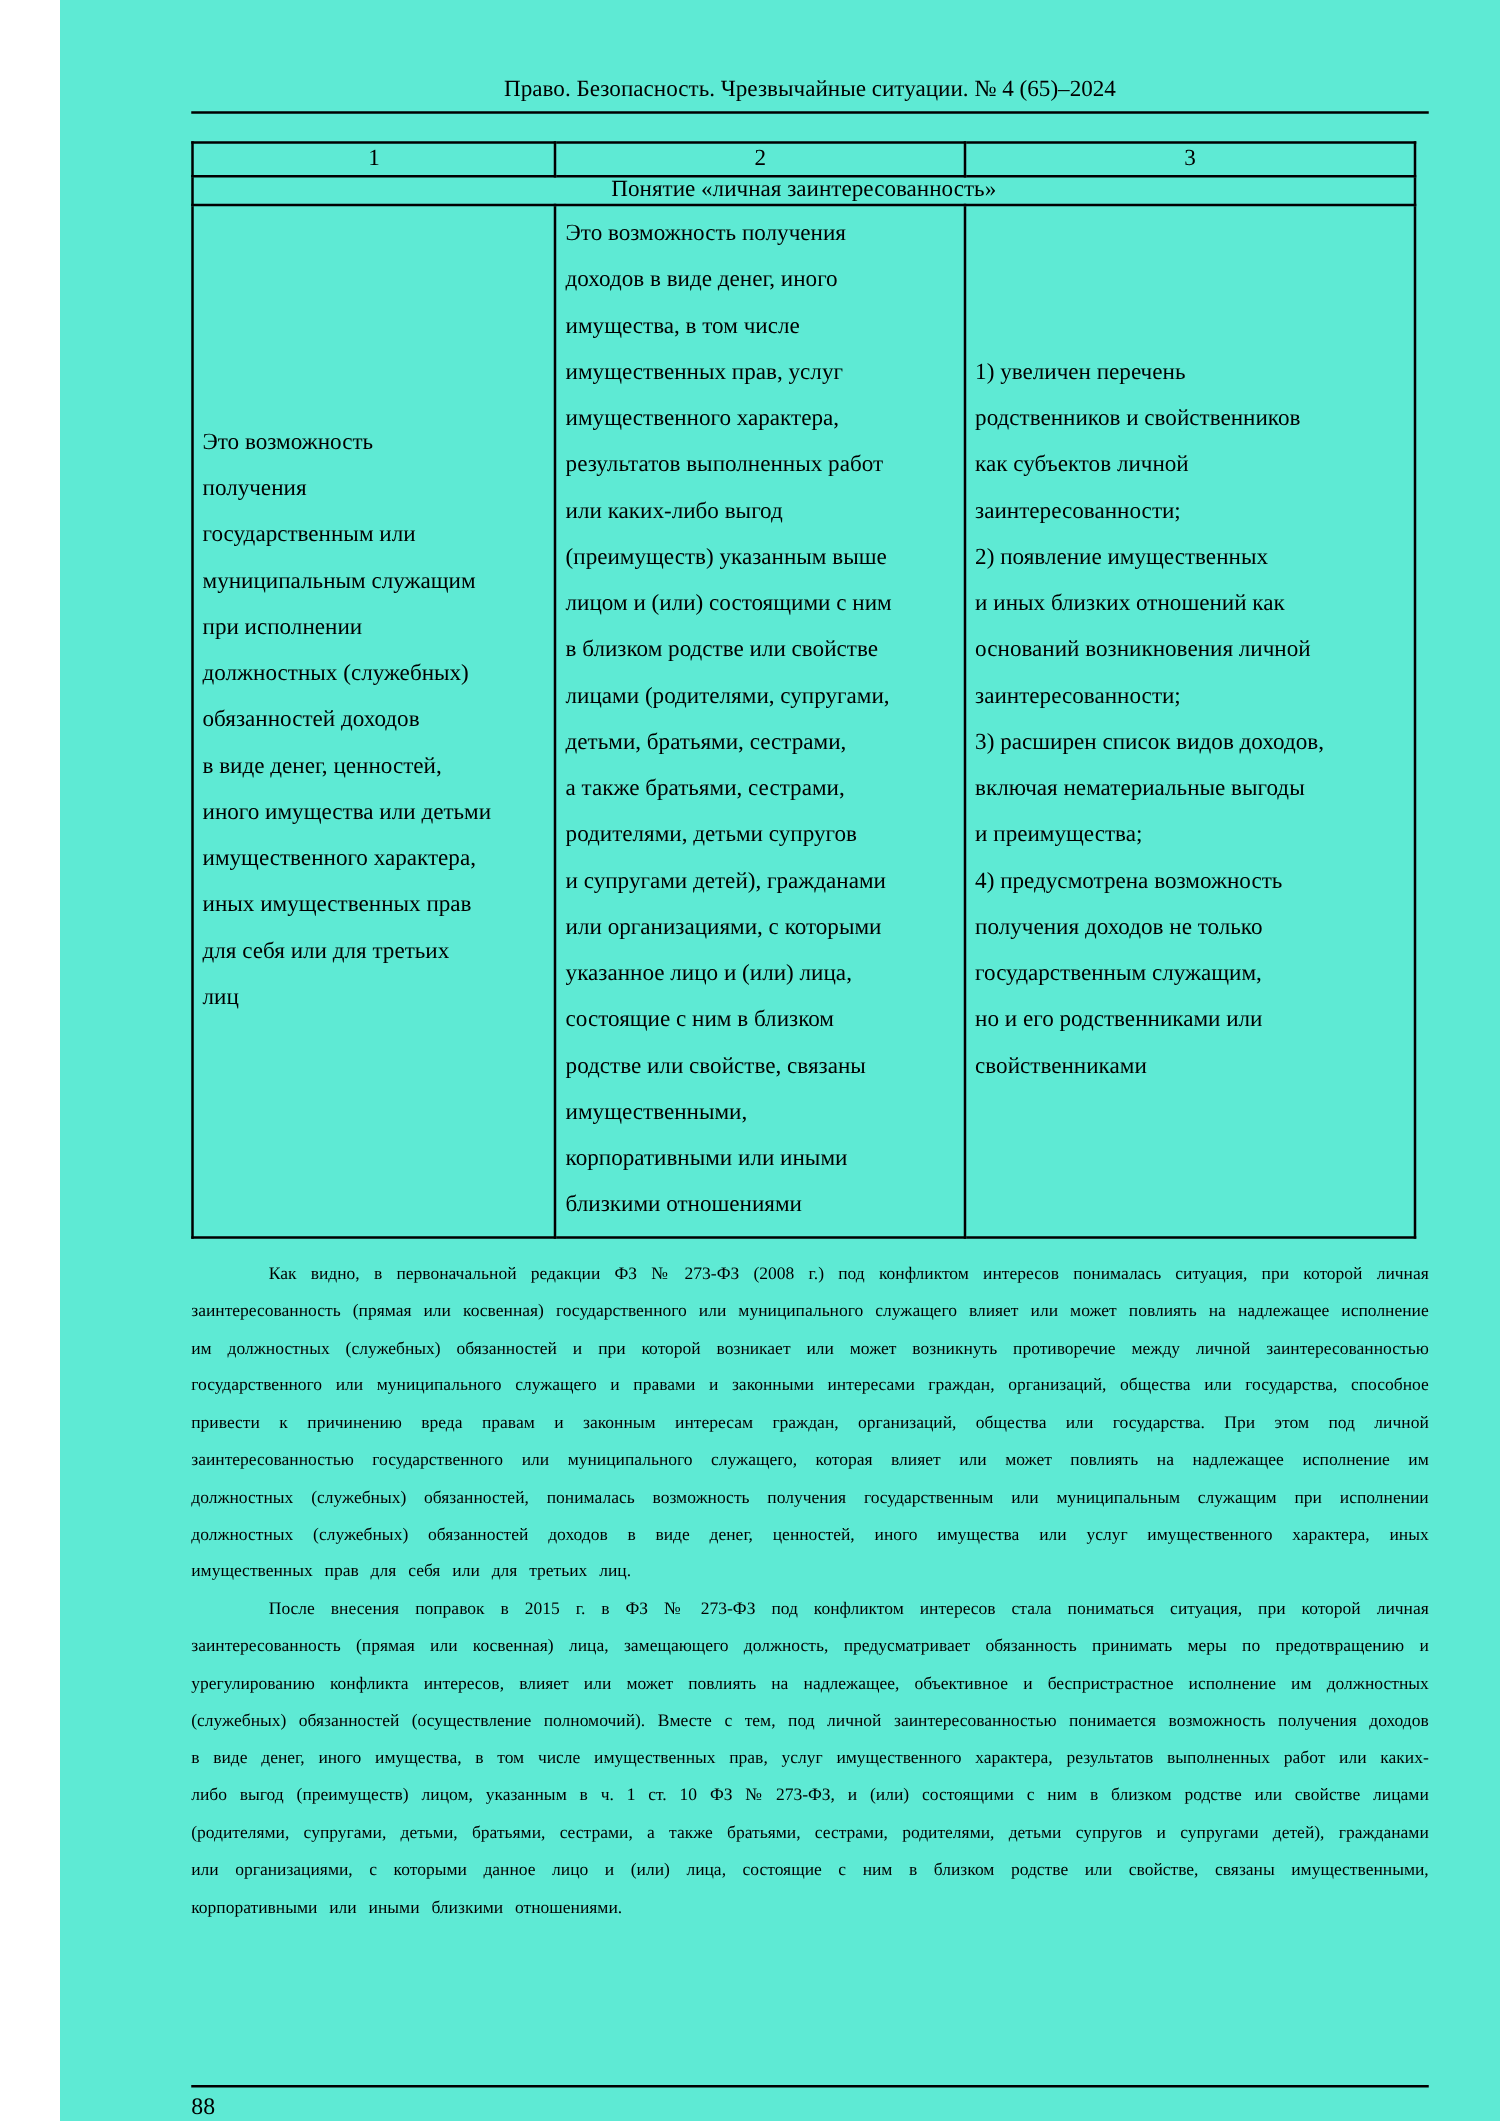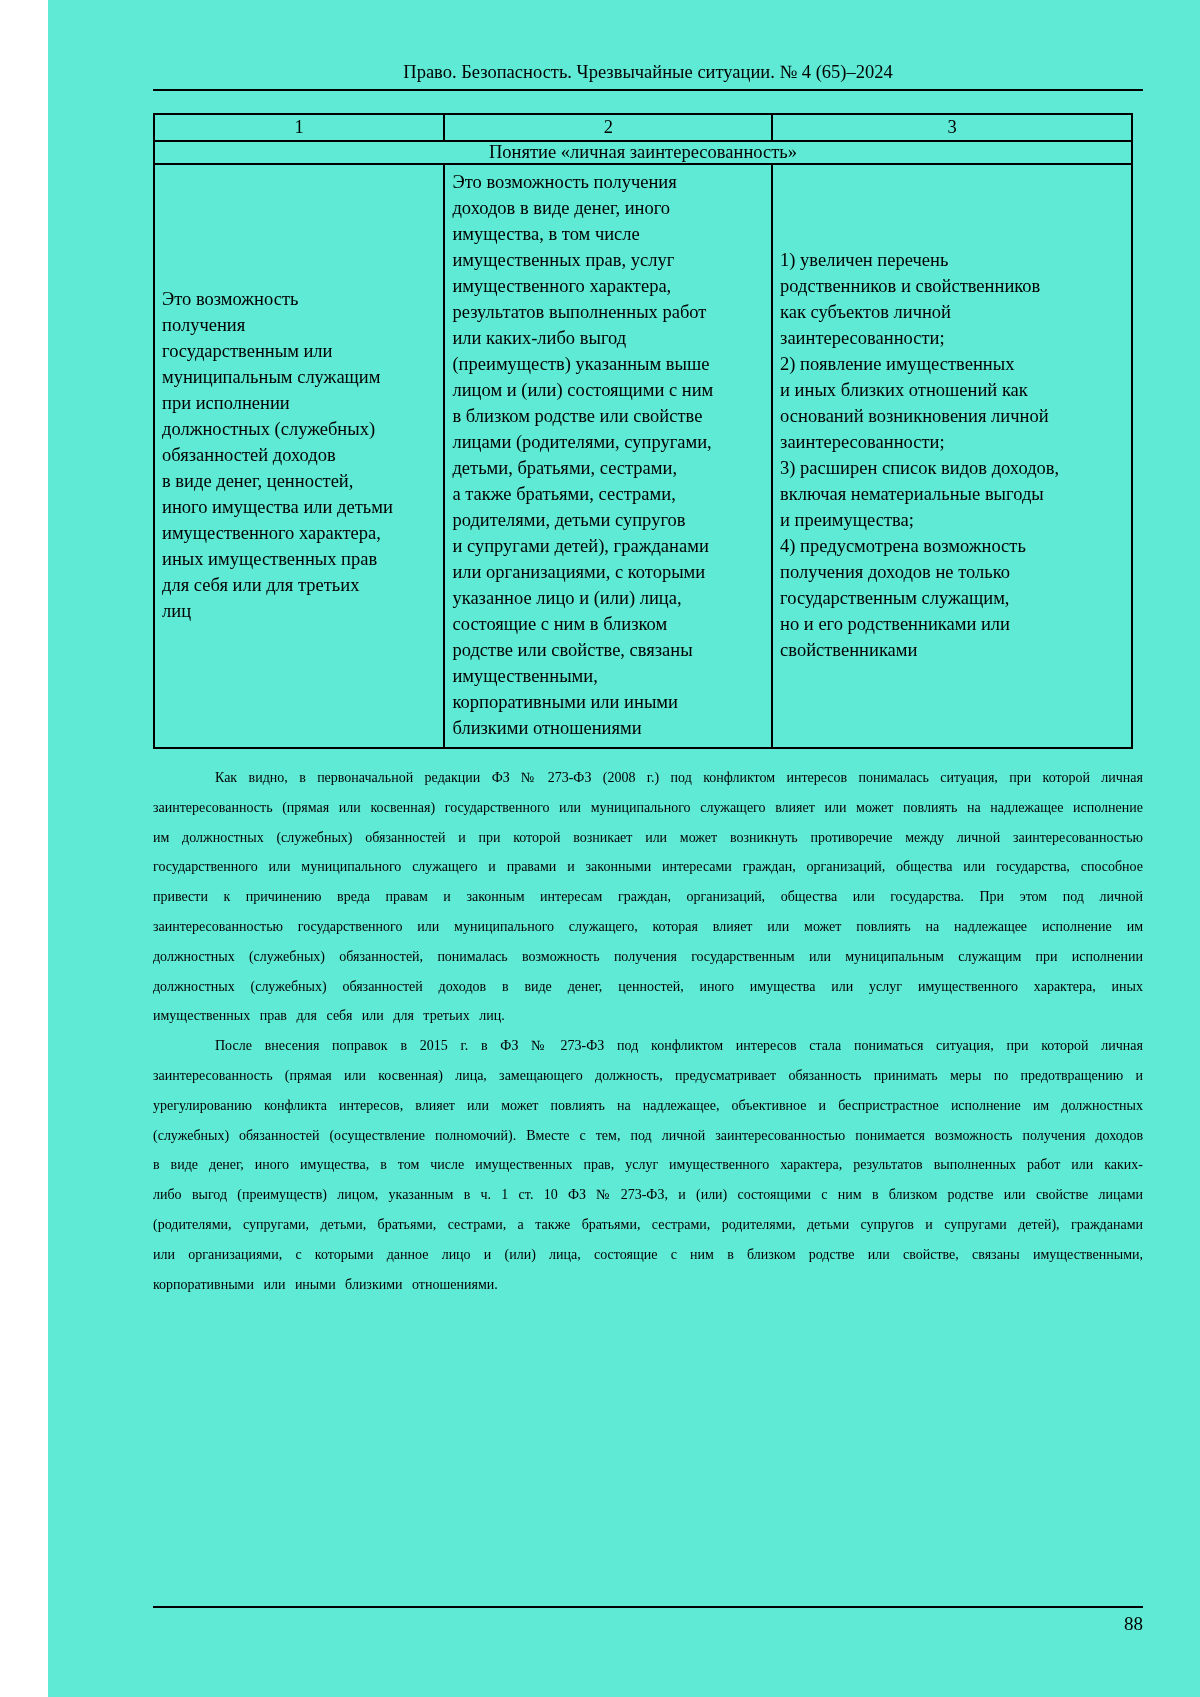--- a/index.html
+++ b/index.html
@@ -45,43 +45,43 @@
     height: 27px;
     padding: 0;
   }
   .concept-table td.caption-row {
     text-align: center;
     height: 14px;
     padding: 0;
   }
   .concept-table td.body-cell {
     vertical-align: middle;
-    line-height: 26px;
+    line-height: 37px;
     white-space: pre-line;
     padding-top: 4px;
     padding-bottom: 6px;
     font-family: Liberation Serif, serif;
   }
   .body-text {
     margin-top: 14px;
     font-size: 14px;
     line-height: 29.8px;
     text-align: justify;
     word-spacing: 6px;
   }
   .body-text p {
     text-indent: 62px;
   }
   .page-footer {
     position: absolute;
     left: 105px;
     right: 105px;
-    top: 1606px;
+    top: 1668px;
     border-top: 2px solid #000000;
-    text-align: right;
+    text-align: left;
   }
   .page-number {
     font-size: 19px;
     line-height: 25px;
     margin-top: 3px;
   }
   .section-title {
     font-size: 18.5px;
     line-height: 24px;
   }

